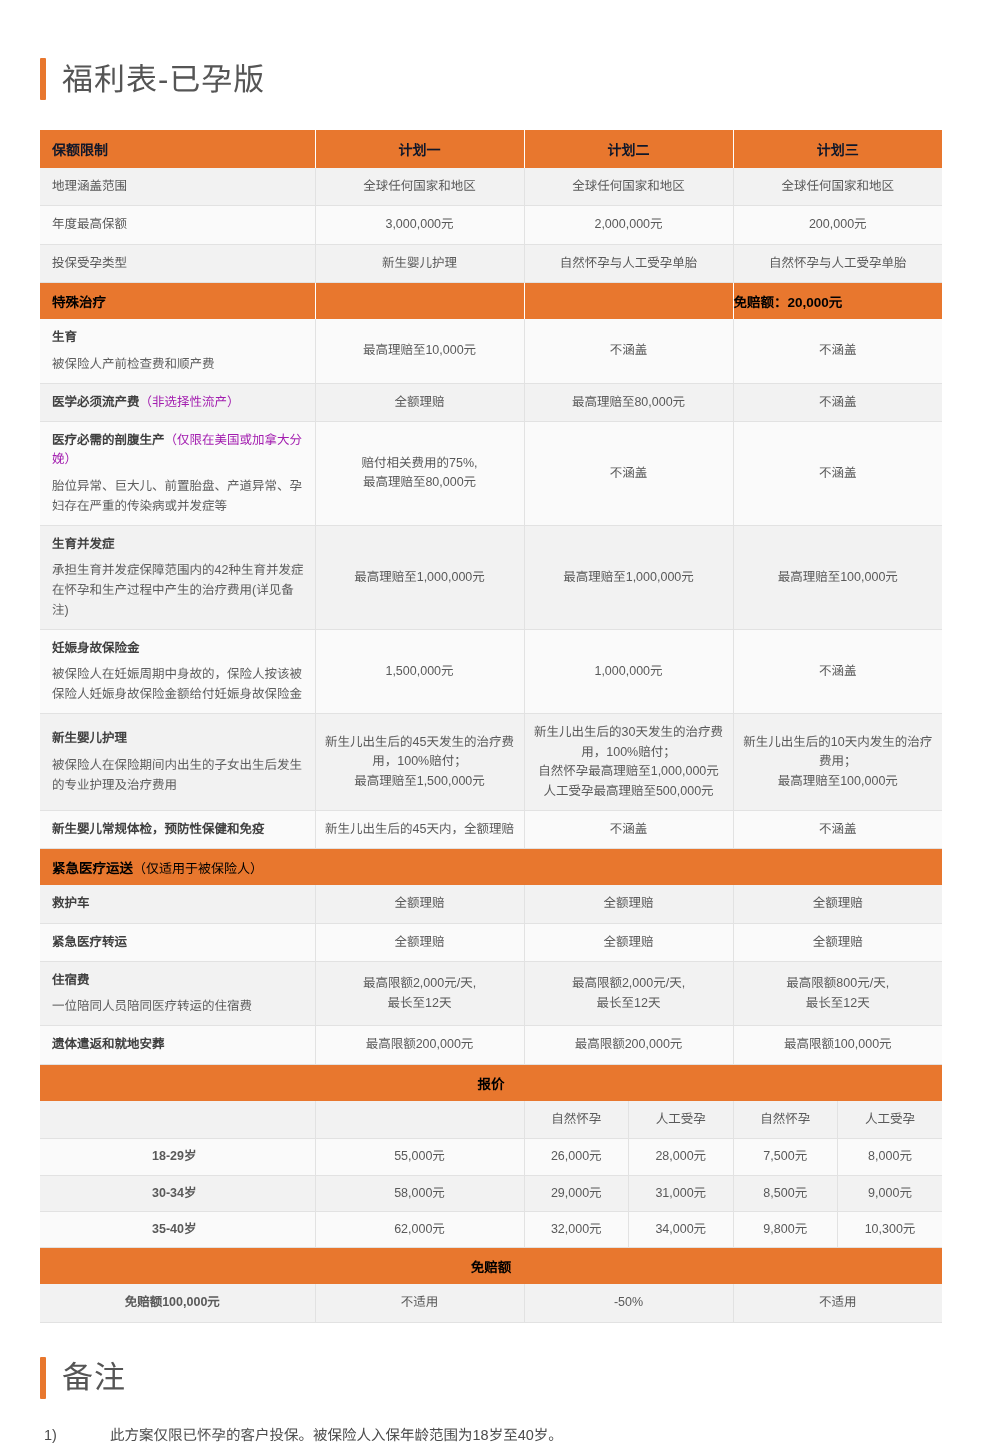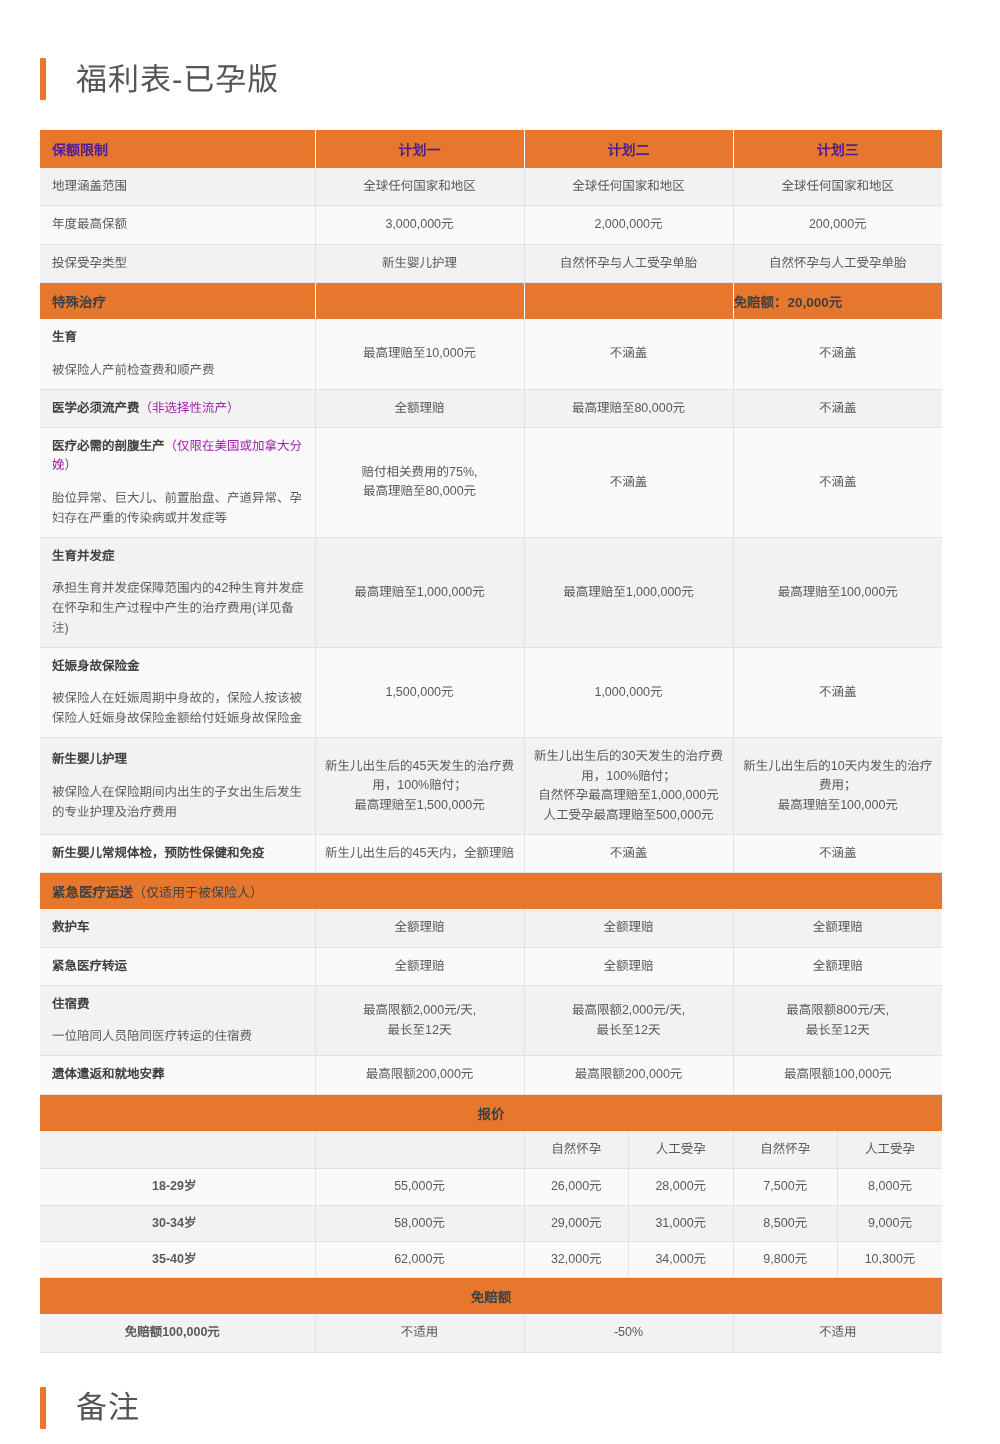--- a/index.html
+++ b/index.html
@@ -18,21 +18,21 @@
     min-height:1444px;
     box-sizing:border-box;
     padding:0;
   }
 
   
   .sec-head{
     display:flex;
     align-items:center;
     margin-left:40px;
-    gap:30px;
+    gap:16px;
   }
   .sec-bar{
     width:6px;
     height:42px;
     background:#E8772E;
     flex:0 0 auto;
     border-radius:1px;
   }
   .sec-title{
     font-size:31px;
@@ -54,38 +54,38 @@
   }
   .tbl td,.tbl th{
     padding:0;
     vertical-align:middle;
     border:0;
   }
 
   
   tr.band > td{
     background:#E8772E;
-    color:#404040;
+    color:#000000;
     font-weight:bold;
     font-size:13.5px;
     height:28px;
     padding:4px 0;
     border-left:1px solid #ffffff;
   }
   tr.band > td:first-child{border-left:0;}
   tr.band td.lbl{padding-left:12px;text-align:left;}
   tr.band td.rt{padding-right:12px;}
   tr.band td.ctr{text-align:center;}
   tr.band td.empty{color:transparent;}
   .band .sub{font-weight:normal;font-size:13px;}
 
   
   tr.hdr > td{
     background:#E8772E;
-    color:#4c1d95;
+    color:#0f172a;
     font-weight:bold;
     font-size:14px;
     height:30px;
     text-align:center;
     border-left:1px solid #ffffff;
     padding:4px 0;
   }
   tr.hdr > td:first-child{
     text-align:left;
     padding-left:12px;
@@ -106,21 +106,21 @@
     border-left:0;
     text-align:left;
     padding-left:12px;
     padding-right:10px;
   }
   tr.d.odd > td{background:#f2f2f2;}
   tr.d.even > td{background:#fafafa;}
 
   .it-title{font-weight:bold;color:#3f3f3f;display:block;}
   .it-title .thin{font-weight:normal;color:#a21caf;}
-  .it-desc{display:block;color:#5d5d5d;font-weight:normal;margin-top:12px;line-height:1.6;}
+  .it-desc{display:block;color:#5d5d5d;font-weight:normal;margin-top:6px;line-height:1.6;}
   .val-line{display:block;}
 
   
   tr.d.prices > td{padding:8px 6px;}
   td.agelbl{font-weight:bold;text-align:center !important;padding-left:0 !important;color:#3f3f3f;}
   .subhdr td{color:#595959;font-size:12.5px;}
 
   
   .notes{
     margin:22px 0 0 0;

